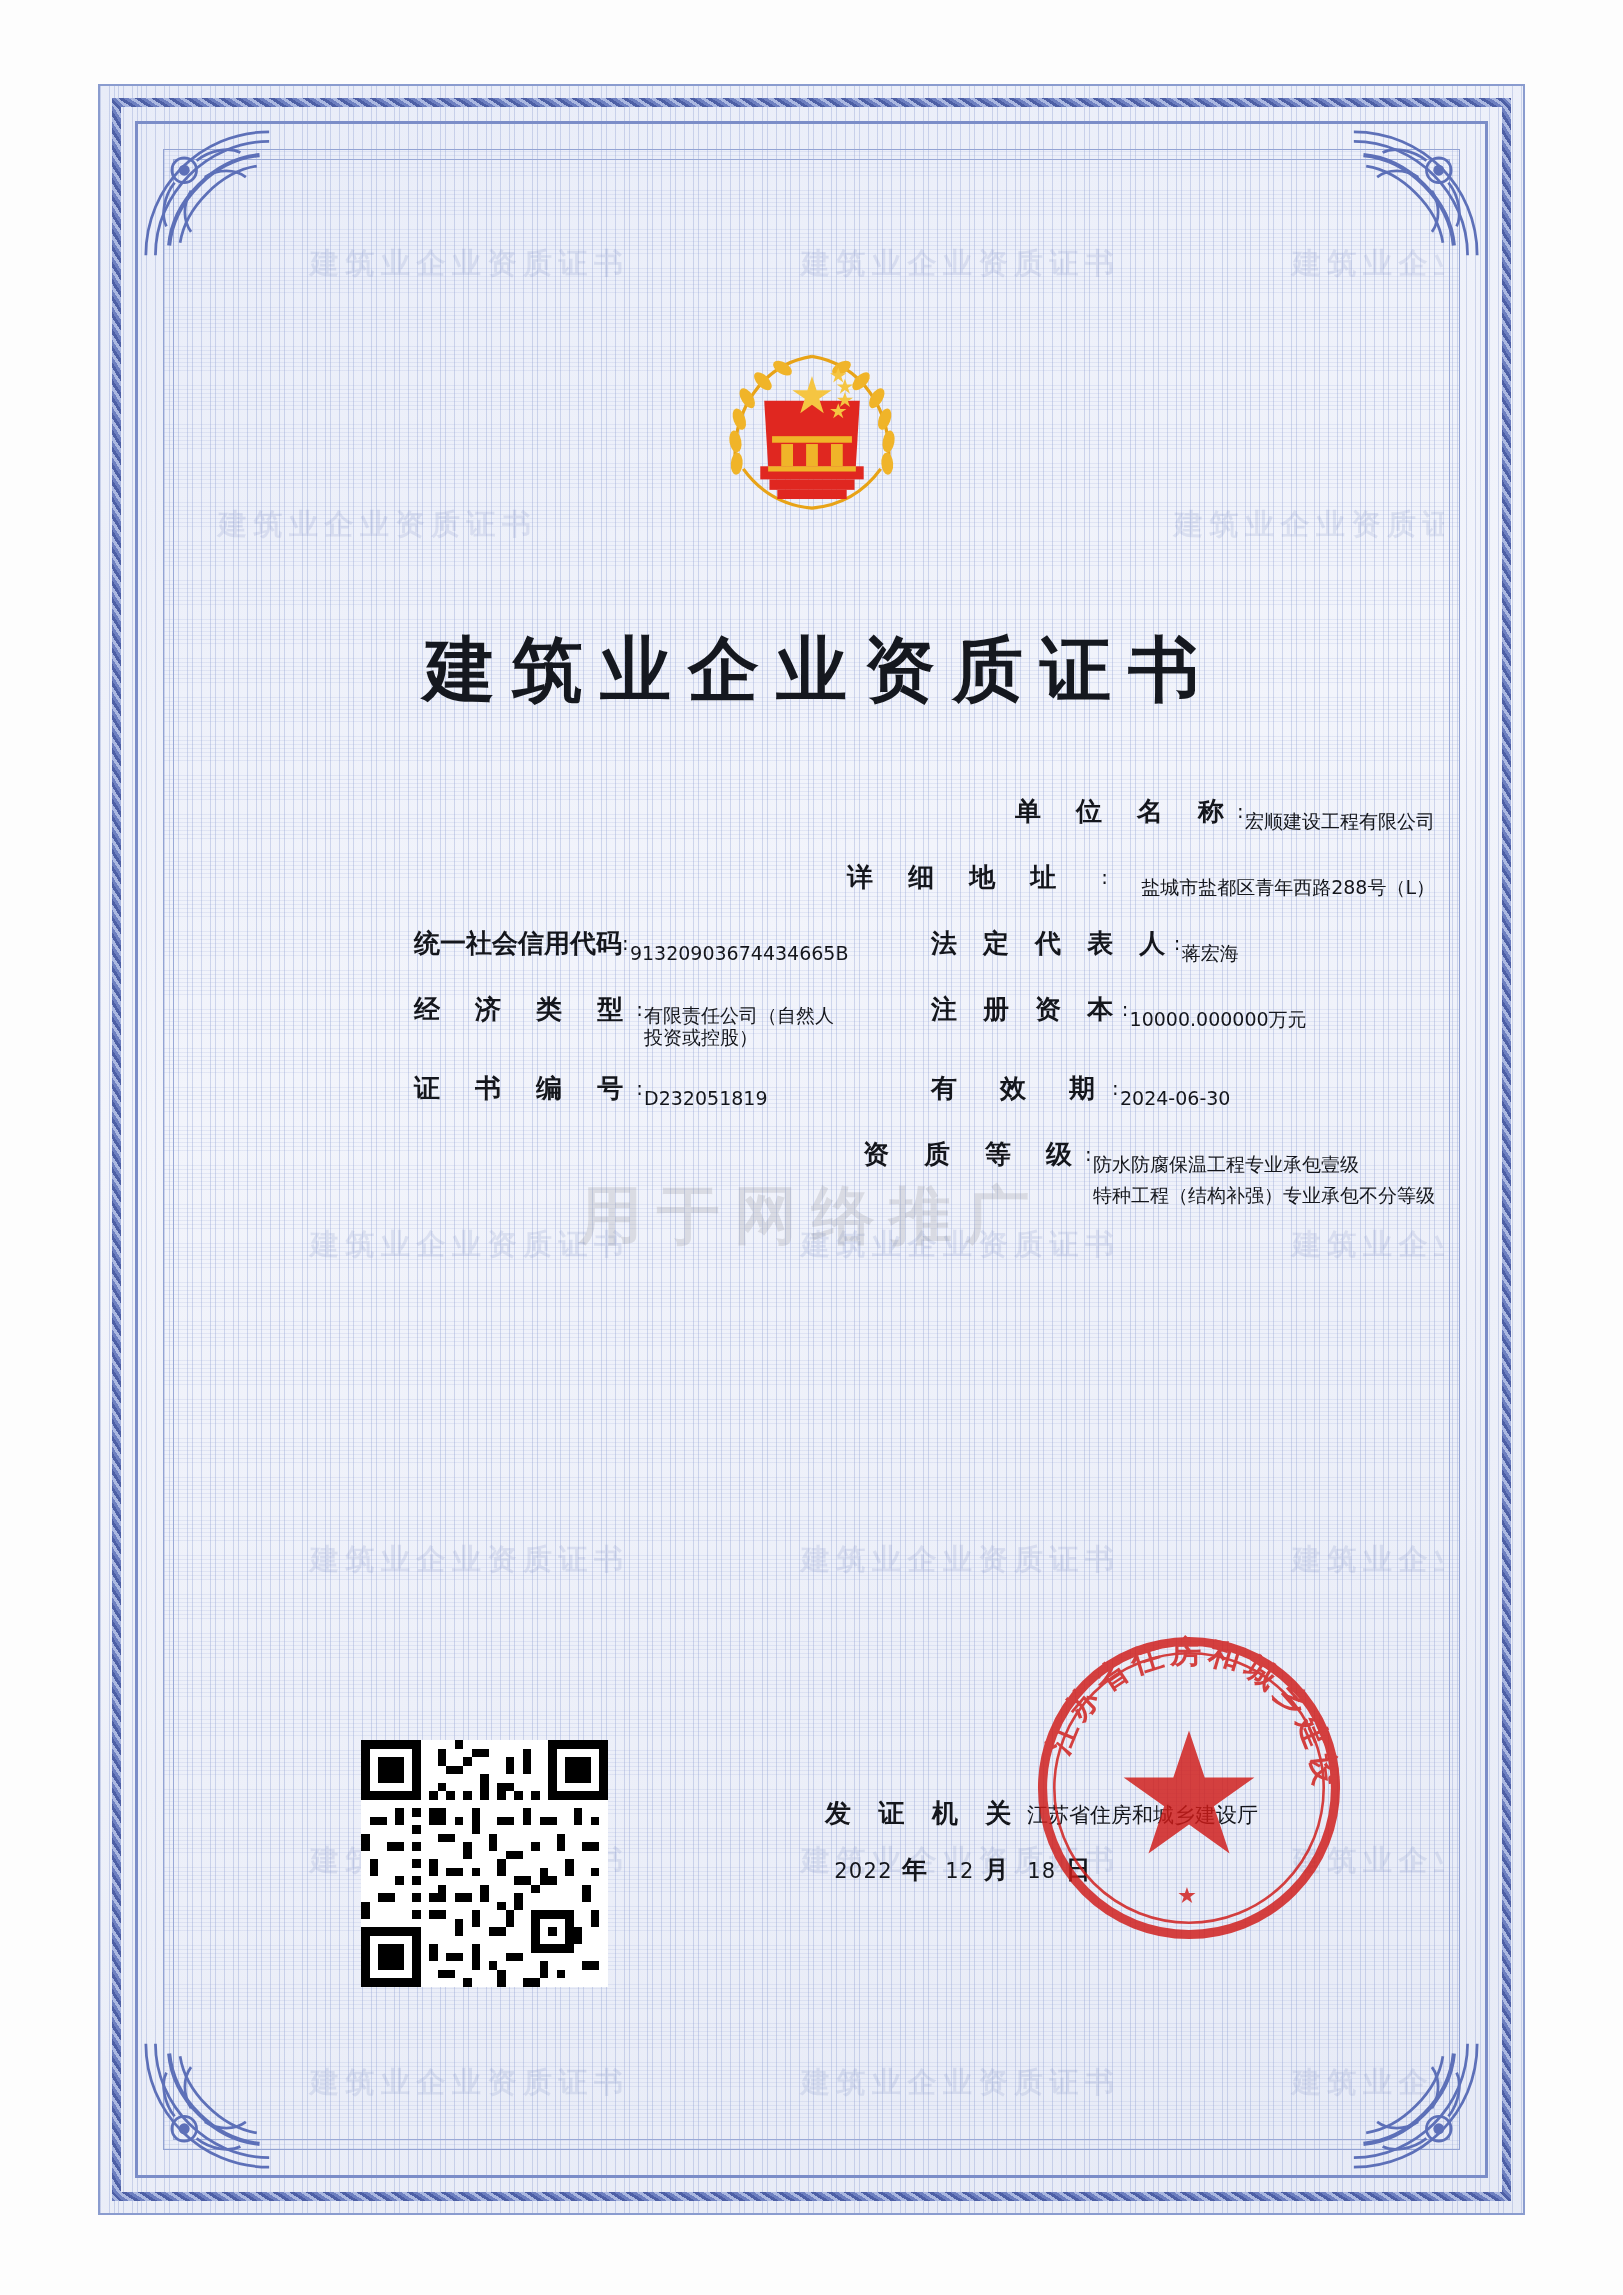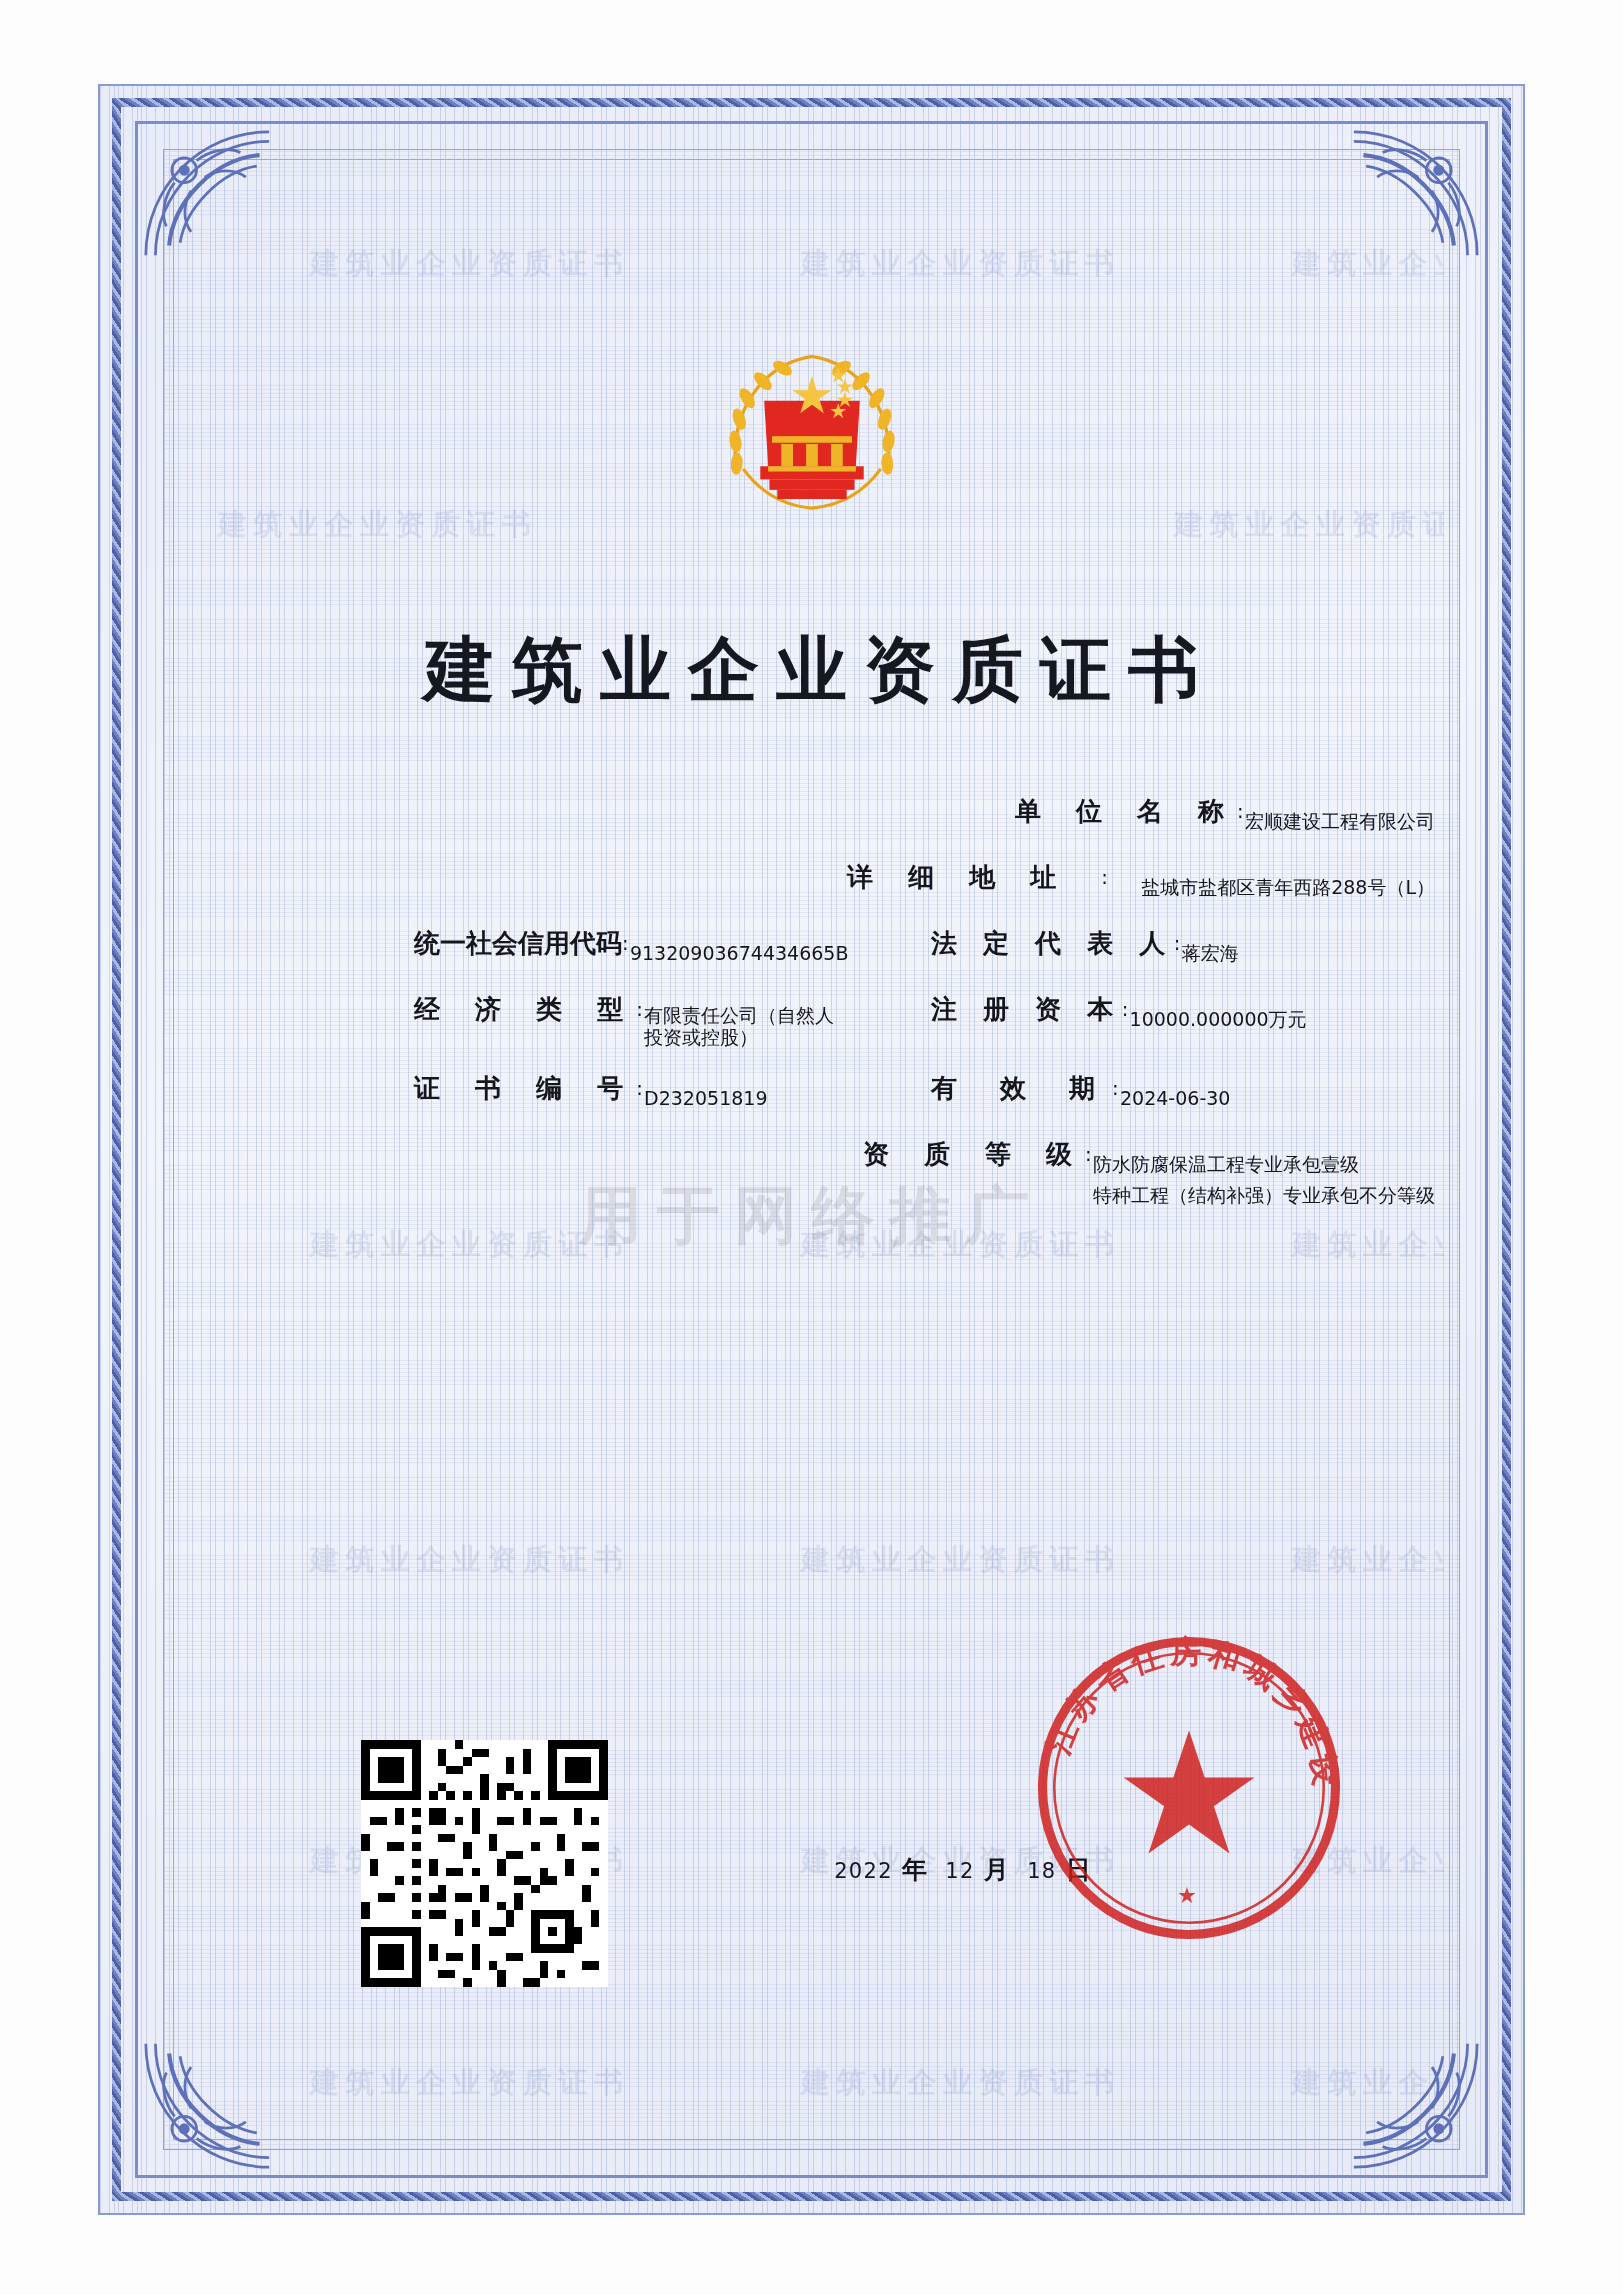--- a/index.html
+++ b/index.html
@@ -579,20 +579,24 @@
             <rect x="23" y="27" width="1" height="1"></rect>
           <rect x="8" y="18" width="1" height="1"></rect>
             <rect x="20" y="17" width="1" height="1"></rect>
           <rect x="22" y="16" width="1" height="1"></rect>
             <rect x="25" y="22" width="1" height="2"></rect>
         </g>
       </svg>
     </div>
 
     <div class="issuer">
+      <div class="issuer-row">
+        <span class="issuer-lbl">发 证 机 关</span>
+        <span class="issuer-val">江苏省住房和城乡建设厅</span>
+      </div>
       <div class="date-row">
         <span class="date-num">2022</span>
         <span class="date-ch">年</span>
         <span class="date-num">12</span>
         <span class="date-ch">月</span>
         <span class="date-num">18</span>
         <span class="date-ch last">日</span>
       </div>
     </div>
 

